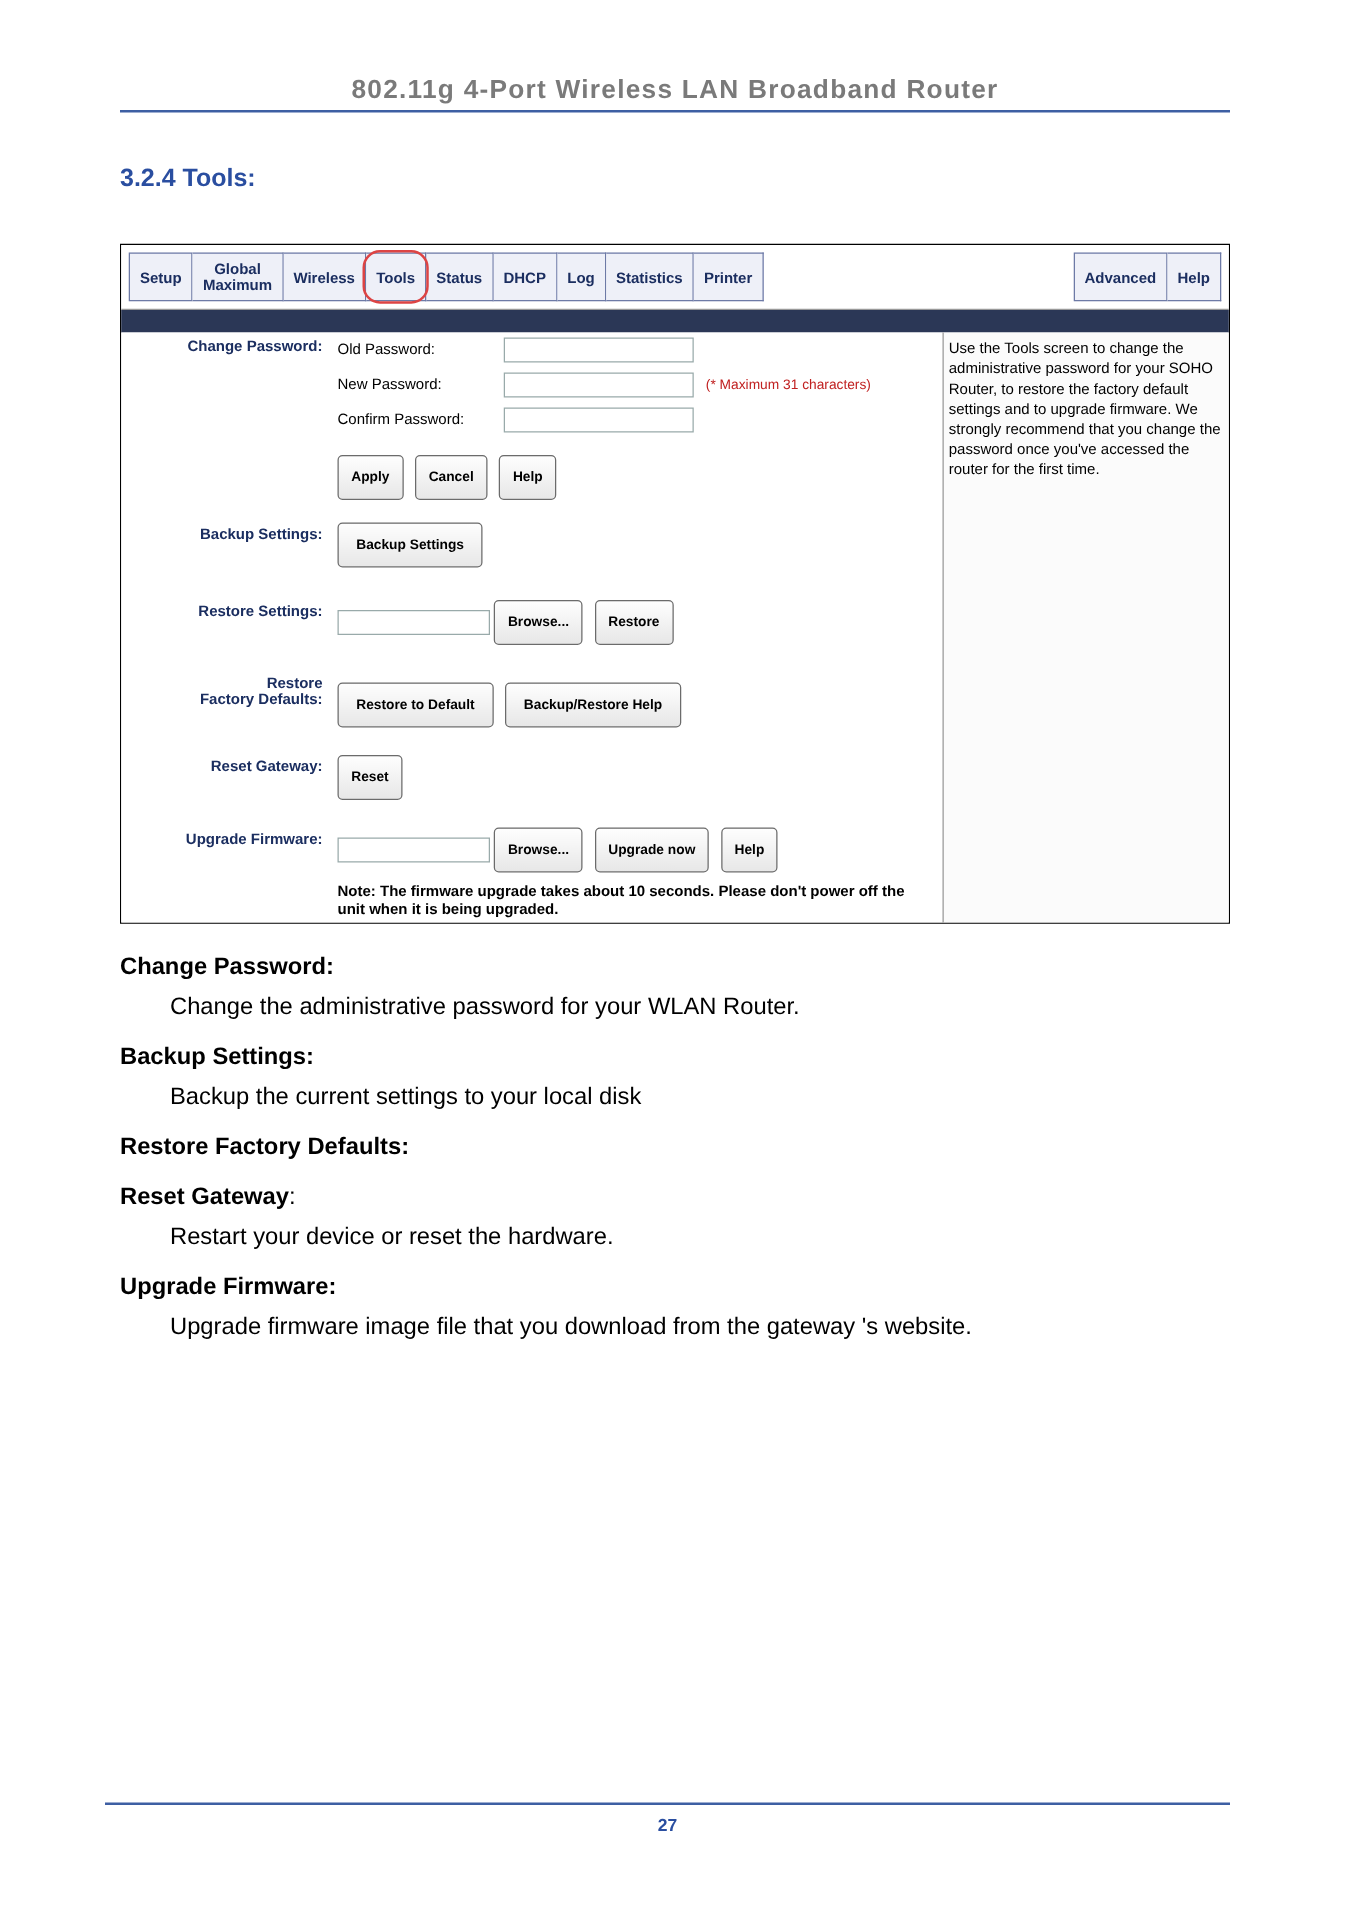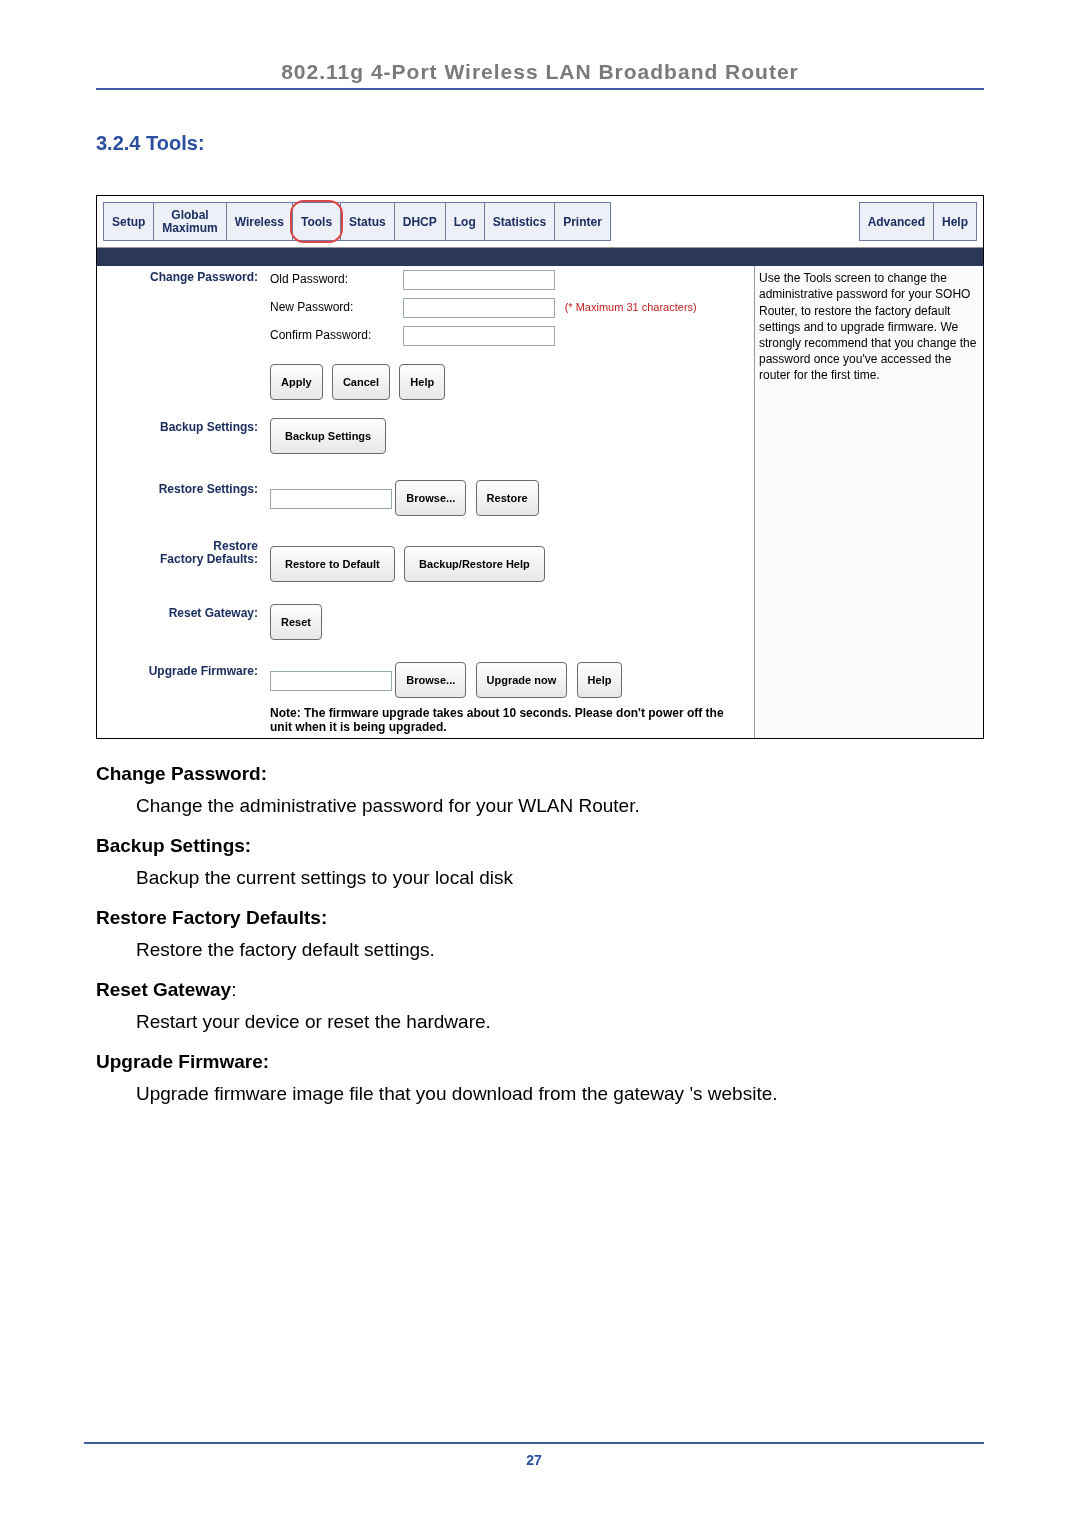--- a/index.html
+++ b/index.html
@@ -302,21 +302,20 @@
   </div>
 
   <div class="desc">
     <div class="dh">Change Password:</div>
     <div class="dt">Change the administrative password for your WLAN Router.</div>
 
     <div class="dh">Backup Settings:</div>
     <div class="dt">Backup the current settings to your local disk</div>
 
     <div class="dh">Restore Factory Defaults:</div>
-    <div class="dt">Restore the factory default settings.</div>
 
     <div class="dh">
       <span>Reset Gateway</span><span style="font-weight:normal">:</span>
     </div>
     <div class="dt">Restart your device or reset the hardware.</div>
 
     <div class="dh">Upgrade Firmware:</div>
     <div class="dt">Upgrade firmware image file that you download from the gateway 's website.</div>
   </div>
 

